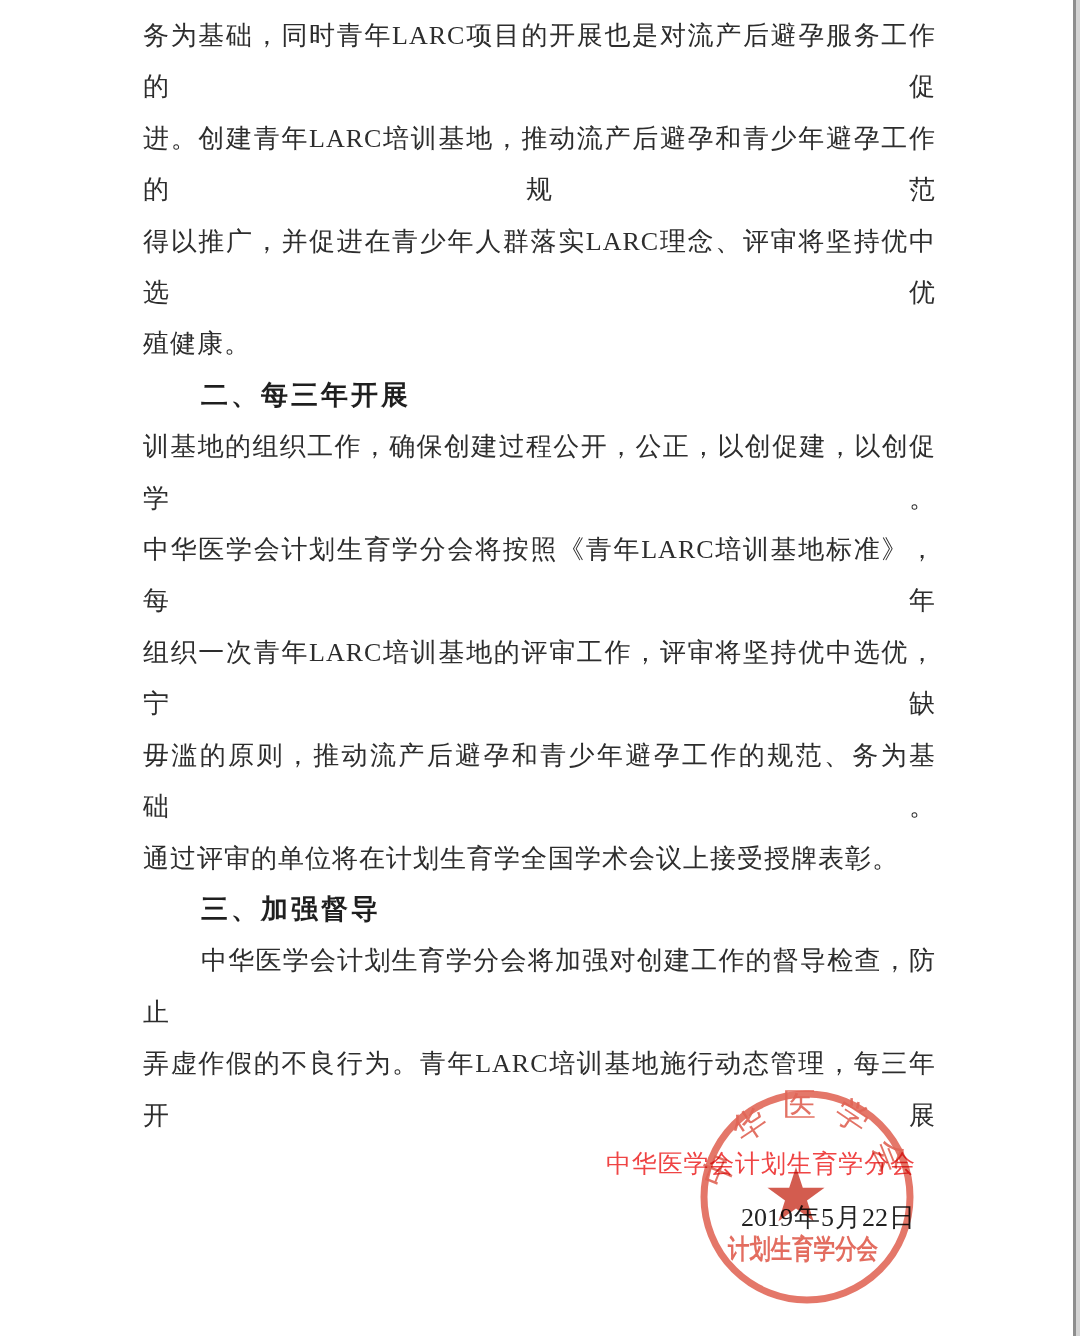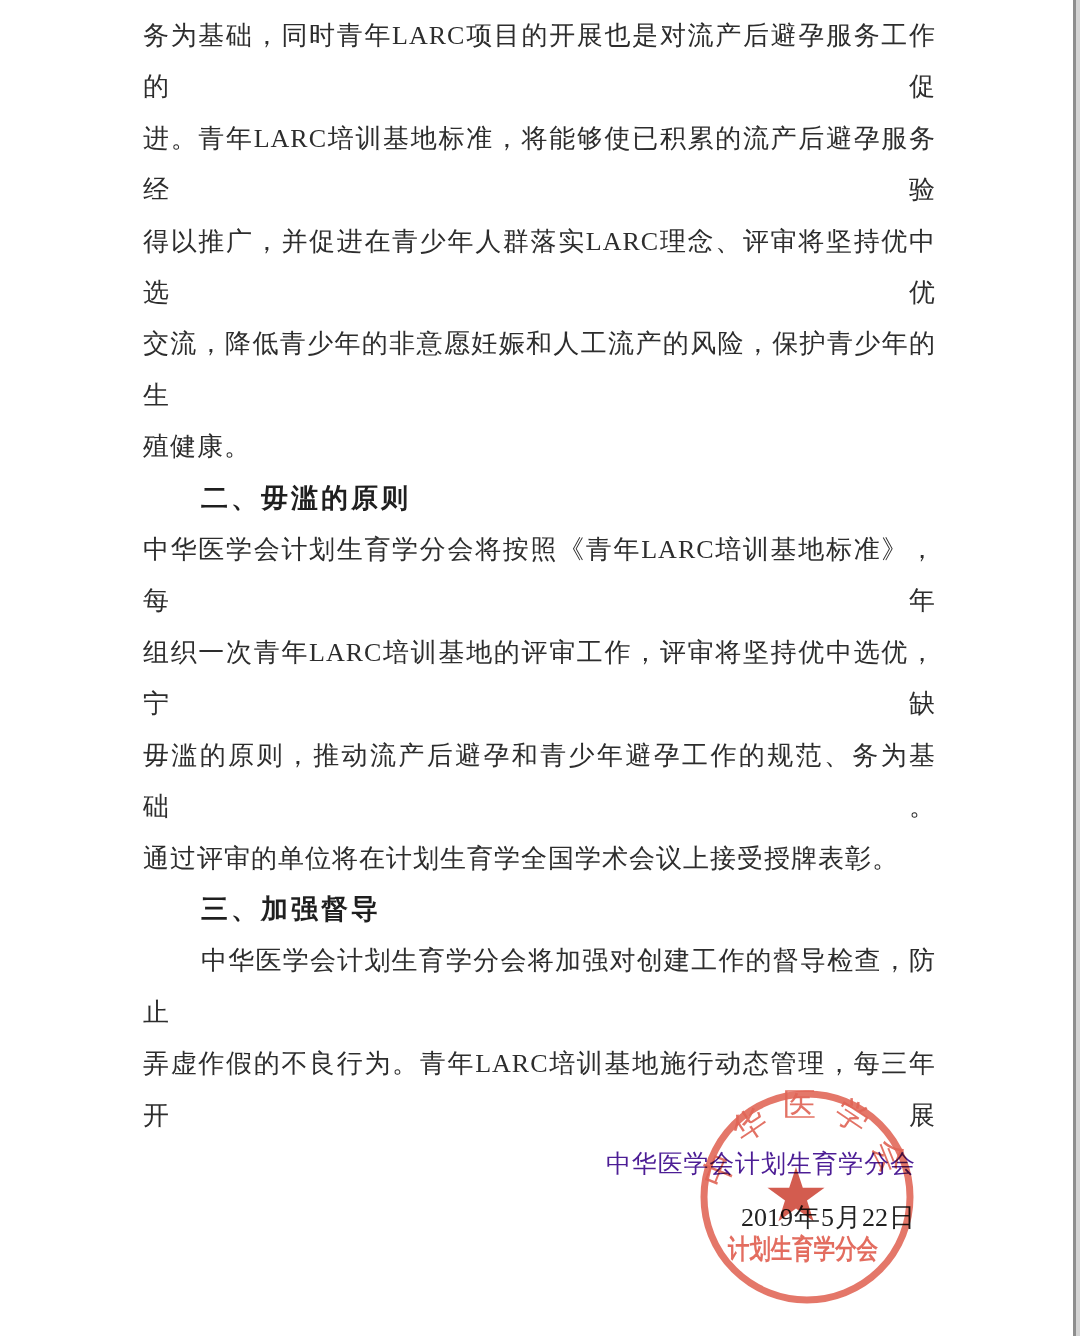--- a/index.html
+++ b/index.html
@@ -27,21 +27,21 @@
   .line.heading{
     font-weight:bold;
     color:#1f1f1f;
     letter-spacing:3px;
     font-size:27px;
   }
   .signature{
     position:absolute;
     left:606px;top:1149px;width:309px;
     font-size:25px;line-height:30px;
-    color:#4c1d95;
+    color:#ef4444;
     text-align:justify;text-align-last:justify;
   }
   .date{
     position:absolute;
     left:741px;top:1202px;width:174px;
     font-size:26px;line-height:32px;
     color:#222222;
     text-align:justify;text-align-last:justify;
   }
   .seal{
@@ -62,25 +62,25 @@
     background:#d4d4d4;
   }
 </style>
 </head>
 <body>
 
 <div class="page">
 
   <div class="doc">
     <div class="line fill">务为基础，同时青年LARC项目的开展也是对流产后避孕服务工作的促</div>
-    <div class="line fill">进。青年LARC培训基地标准，将能够使已积累的流产后避孕服务经验</div>
+    <div class="line fill">进。创建青年LARC培训基地，推动流产后避孕和青少年避孕工作的规范</div>
     <div class="line fill">得以推广，并促进在青少年人群落实LARC理念、评审将坚持优中选优</div>
-    <div class="line fill">交流，降低青少年的非意愿妊娠和人工流产的风险，保护青少年的生</div>
     <div class="line">殖健康。</div>
-    <div class="line heading indent">二、毋滥的原则</div>
+    <div class="line heading indent">二、每三年开展</div>
+    <div class="line fill">训基地的组织工作，确保创建过程公开，公正，以创促建，以创促学。</div>
     <div class="line fill">中华医学会计划生育学分会将按照《青年LARC培训基地标准》，每年</div>
     <div class="line fill">组织一次青年LARC培训基地的评审工作，评审将坚持优中选优，宁缺</div>
     <div class="line fill">毋滥的原则，推动流产后避孕和青少年避孕工作的规范、务为基础。</div>
     <div class="line">通过评审的单位将在计划生育学全国学术会议上接受授牌表彰。</div>
     <div class="line heading indent">三、加强督导</div>
     <div class="line fill indent">中华医学会计划生育学分会将加强对创建工作的督导检查，防止</div>
     <div class="line fill">弄虚作假的不良行为。青年LARC培训基地施行动态管理，每三年开展</div>
 
   </div>
 

